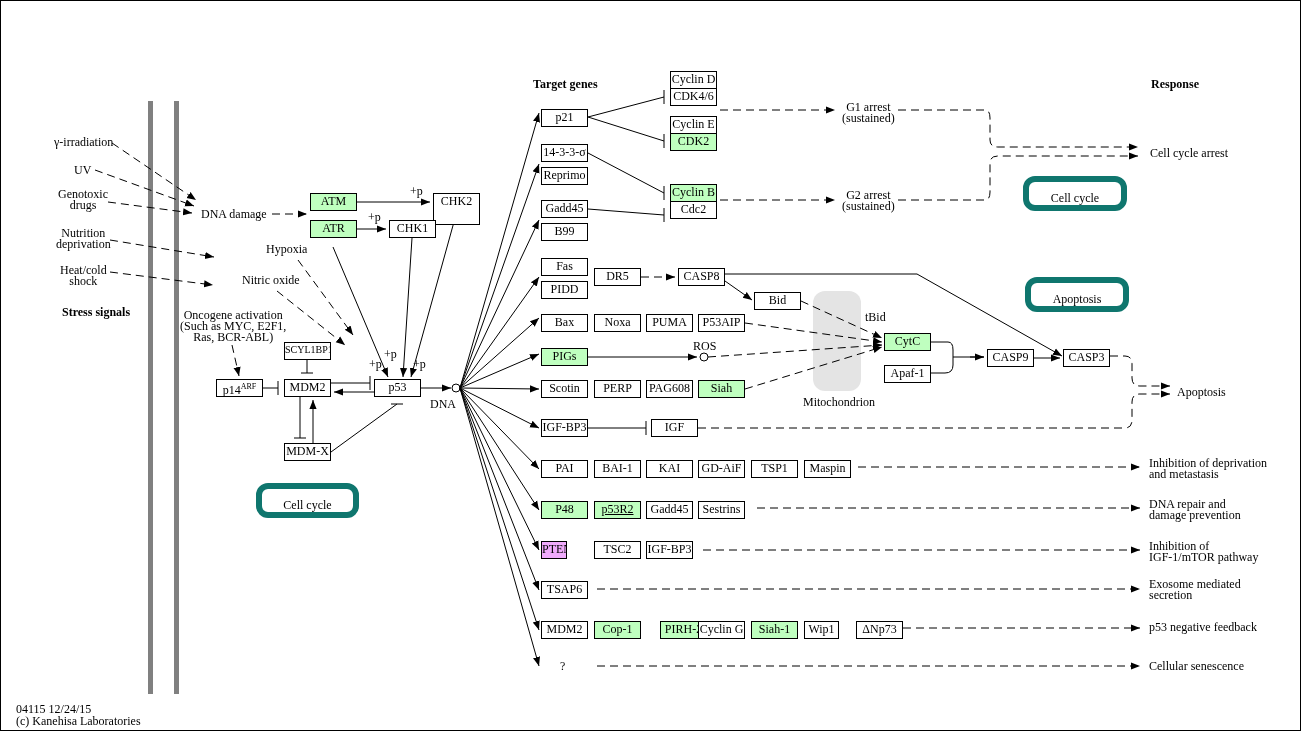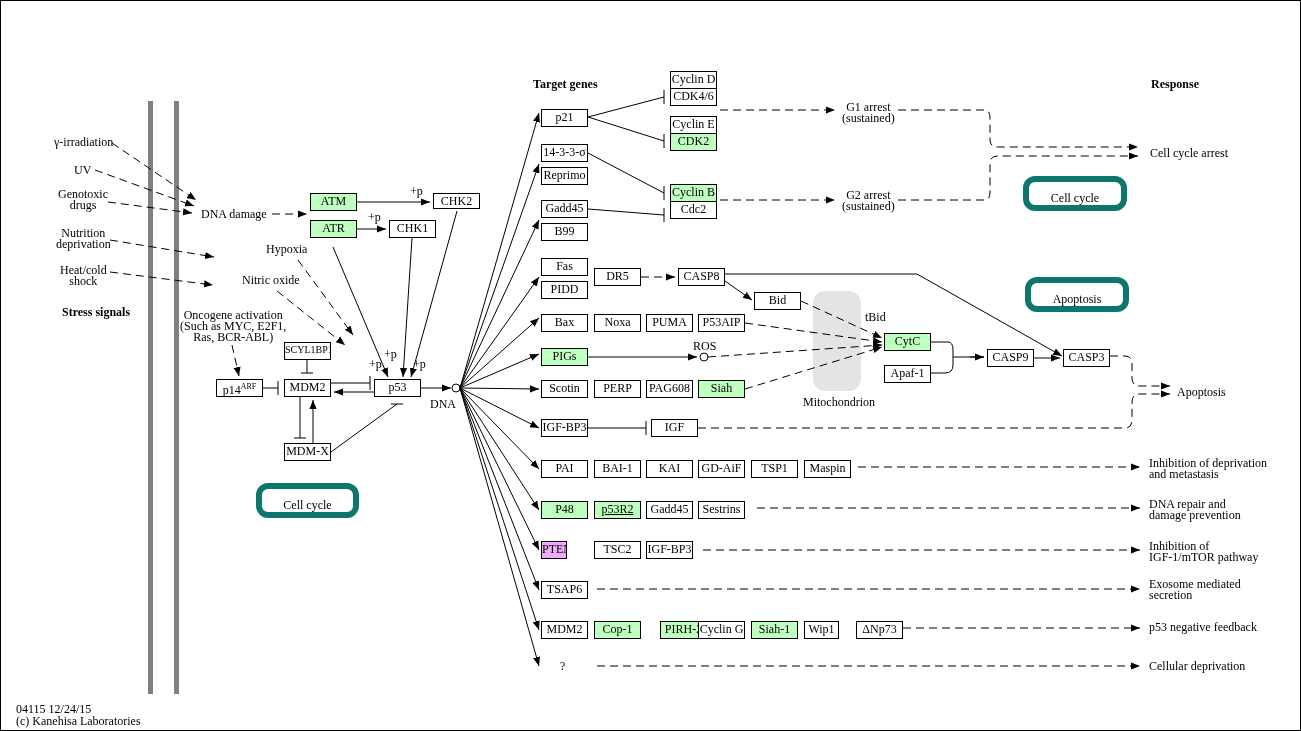--- a/index.html
+++ b/index.html
@@ -145,21 +145,21 @@
   <div class="lbl" style="left:384px;top:349px">+p</div>
   <div class="lbl" style="left:413px;top:359px">+p</div>
   <div class="lbl" style="left:842px;top:102px;white-space:pre">G1 arrest
 (sustained)</div>
   <div class="lbl" style="left:842px;top:190px;white-space:pre">G2 arrest
 (sustained)</div>
   <div class="lbl" style="left:560px;top:661px">?</div>
 
   <div class="node hl" style="left: 310px; top: 193px; width: 47px; height: 18px; background: rgb(191, 255, 191);"><span>ATM</span></div>
   <div class="node hl" style="left: 310px; top: 220px; width: 47px; height: 18px; background: rgb(191, 255, 191);"><span>ATR</span></div>
-  <div class="node" style="left:433px;top:193px;width:47px;height:16px"><span>CHK2</span></div>
+  <div class="node" style="left:433px;top:193px;width:47px;height:32px"><span>CHK2</span></div>
   <div class="node" style="left:389px;top:220px;width:47px;height:18px"><span>CHK1</span></div>
   <div class="node" style="left:284px;top:342px;width:47px;height:18px;font-size:10px"><span>SCYL1BP1</span></div>
   <div class="node" style="left:216px;top:379px;width:47px;height:18px"><span>p14</span><sup style="font-size:8px">ARF</sup></div>
   <div class="node" style="left:284px;top:379px;width:47px;height:18px"><span>MDM2</span></div>
   <div class="node" style="left:374px;top:379px;width:47px;height:18px"><span>p53</span></div>
   <div class="node" style="left:284px;top:443px;width:47px;height:18px"><span>MDM-X</span></div>
 
   <div class="node" style="left:541px;top:109px;width:47px;height:18px"><span>p21</span></div>
   <div class="node" style="left:541px;top:144px;width:47px;height:18px"><span>14-3-3-σ</span></div>
   <div class="node" style="left:541px;top:167px;width:47px;height:18px"><span>Reprimo</span></div>
@@ -223,17 +223,17 @@
   <div class="lbl left" style="left:1177px;top:387px">Apoptosis</div>
   <div class="lbl left" style="left:1149px;top:458px;white-space:pre">Inhibition of deprivation
 and metastasis</div>
   <div class="lbl left" style="left:1149px;top:499px;white-space:pre">DNA repair and
 damage prevention</div>
   <div class="lbl left" style="left:1149px;top:541px;white-space:pre">Inhibition of
 IGF-1/mTOR pathway</div>
   <div class="lbl left" style="left:1149px;top:579px;white-space:pre">Exosome mediated
 secretion</div>
   <div class="lbl left" style="left:1149px;top:622px">p53 negative feedback</div>
-  <div class="lbl left" style="left:1149px;top:661px">Cellular deprivation</div>
+  <div class="lbl left" style="left:1149px;top:661px">Cellular senescence</div>
 
   <div class="lbl left" style="left:16px;top:704px">04115 12/24/15</div>
   <div class="lbl left" style="left:16px;top:716px">(c) Kanehisa Laboratories</div>
 </div>
 
 </body></html>

